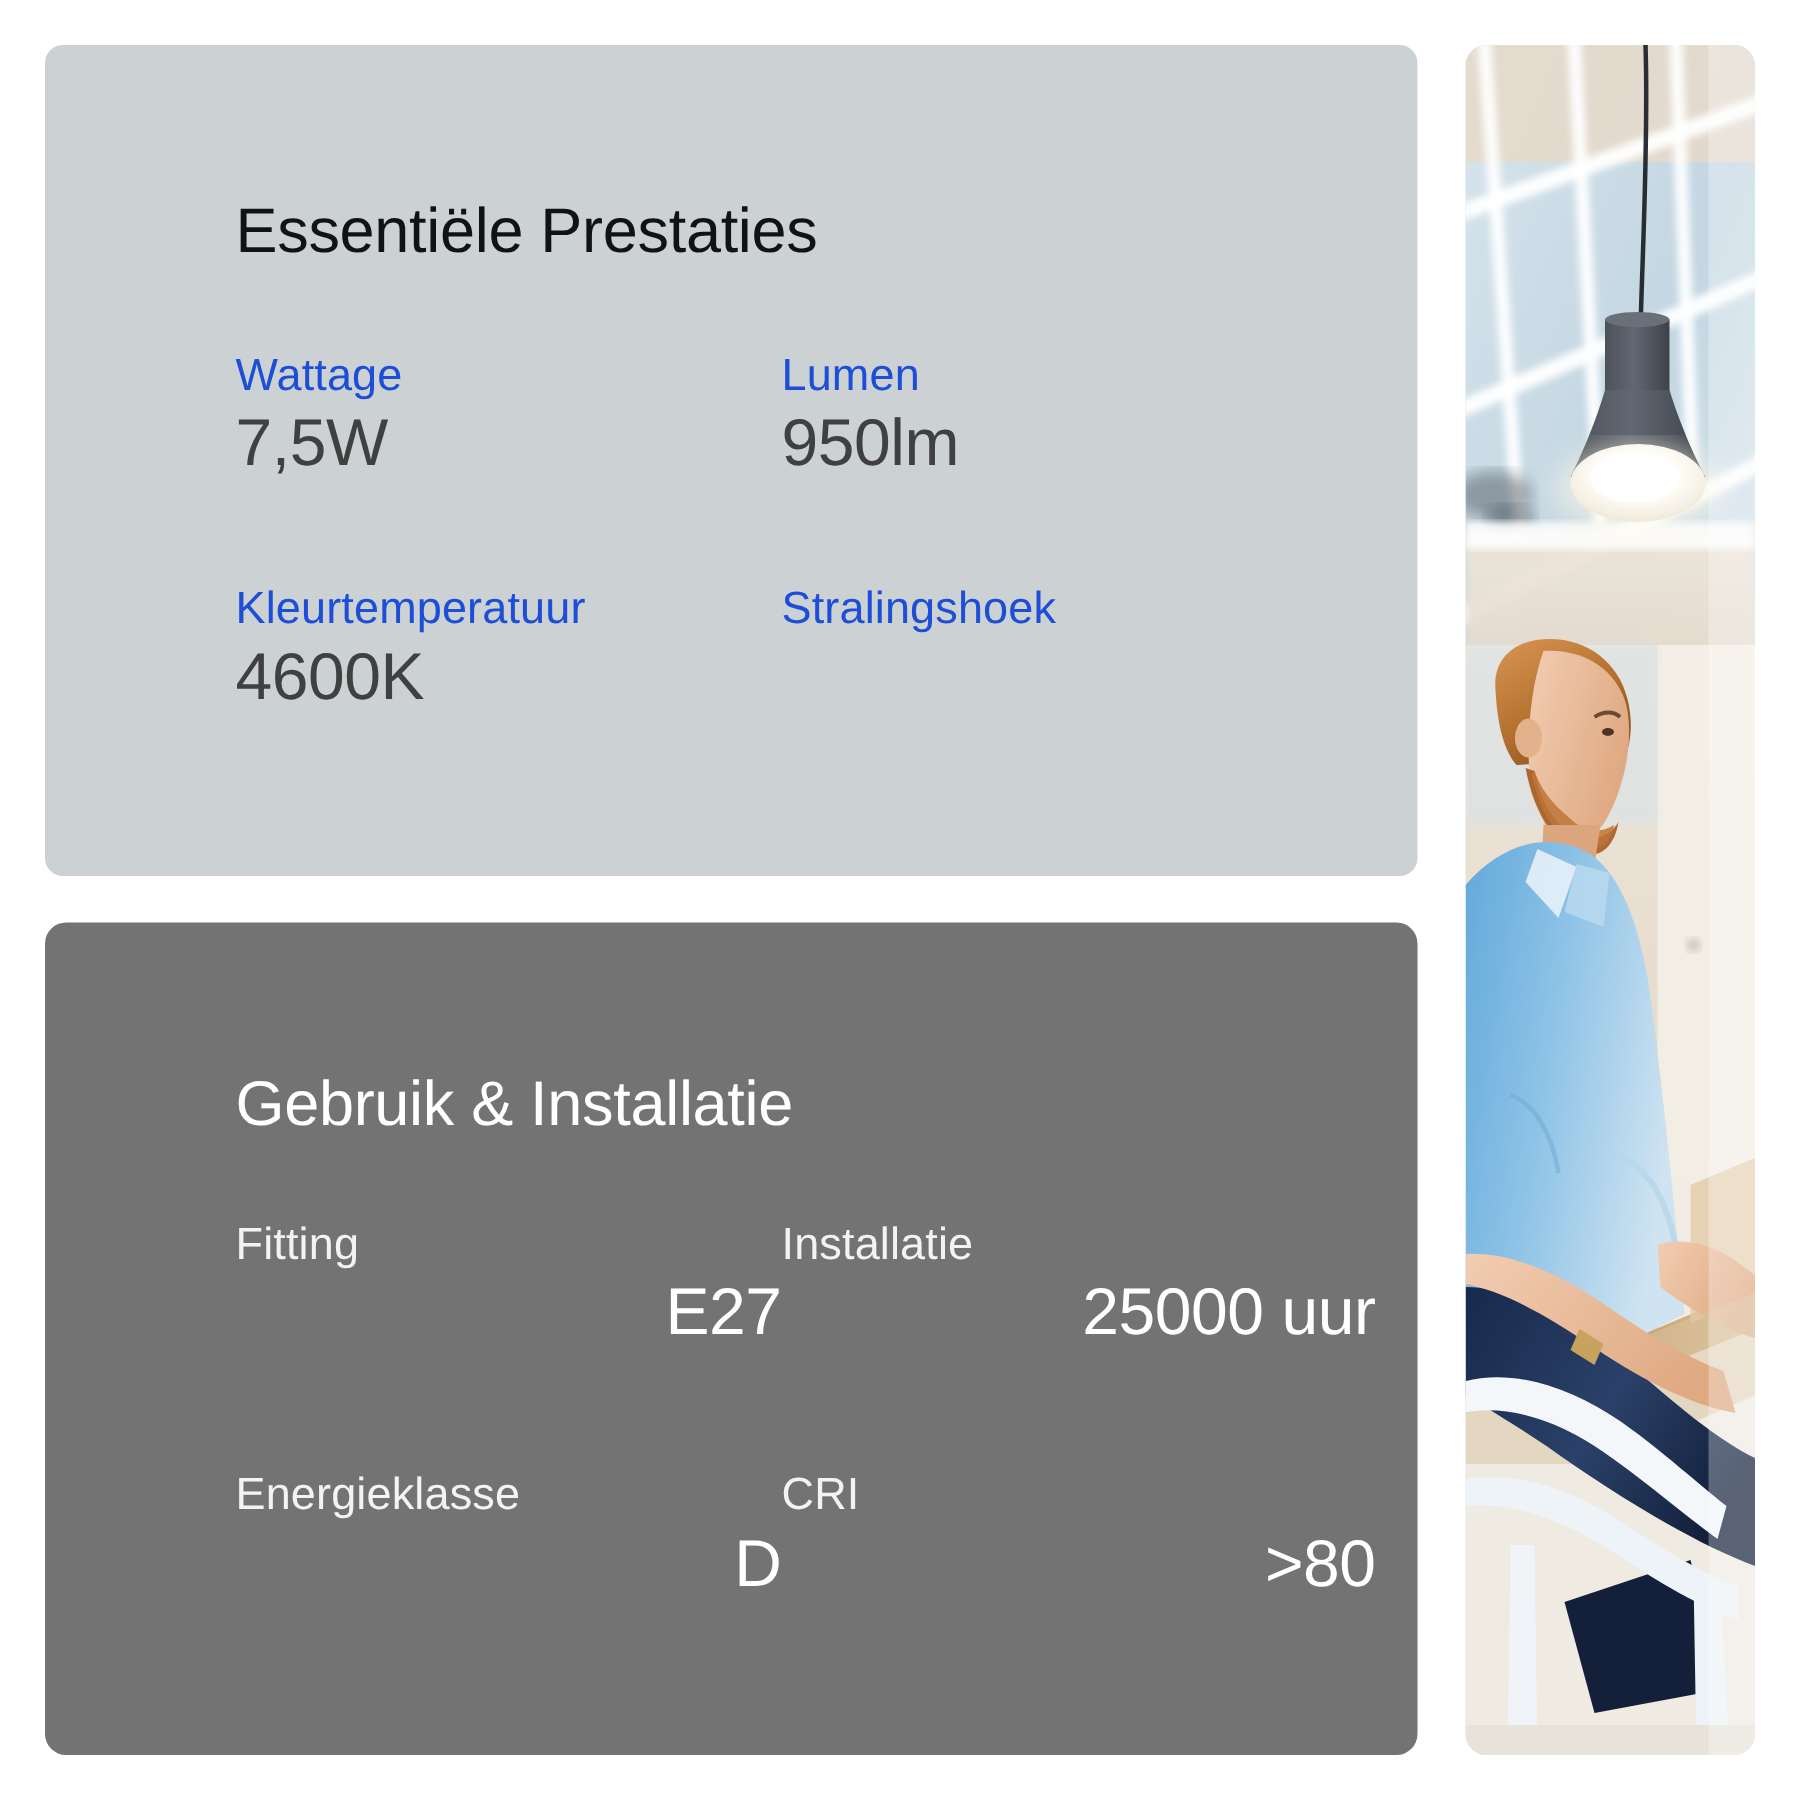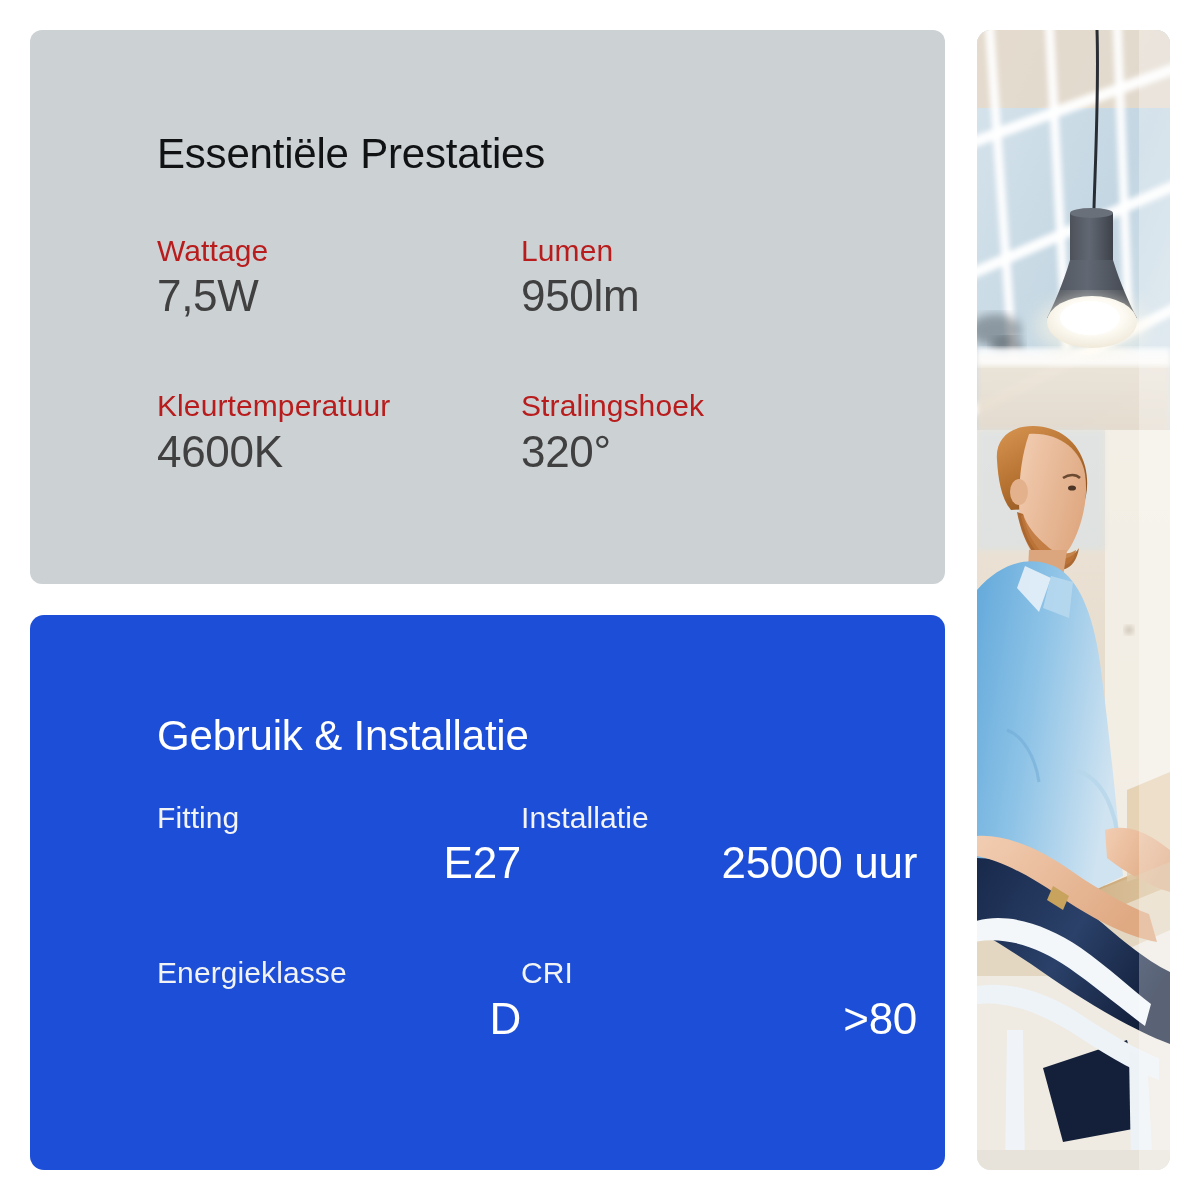--- a/index.html
+++ b/index.html
@@ -38,21 +38,21 @@
   }
 
   .card--light {
     background: #ccd1d4;
     height: 554px;
     flex: none;
     border-radius: 12px;
   }
 
   .card--dark {
-    background: #1d4ed8;
+    background: #737373;
     height: 555px;
     flex: none;
     margin-top: 31px;
   }
 
   .card-title {
     font-size: 42px;
     font-weight: 400;
     letter-spacing: -0.2px;
     line-height: 1;
@@ -101,24 +101,24 @@
   .spec-value {
     font-size: 44px;
     font-weight: 400;
     line-height: 1.18;
     letter-spacing: -0.3px;
     white-space: nowrap;
     display: block;
     margin-top: 2px;
   }
 
-  .card--light .spec-label { color: #b91c1c; }
+  .card--light .spec-label { color: #1d4ed8; }
   .card--light .spec-value { color: #404040; }
 
-  .card--dark .spec-label { color: #f2f3f4; }
+  .card--dark .spec-label { color: #f2f3f4; margin-top: 12px; }
   .card--dark .spec-value { color: #ffffff; text-align: right; }
 
   
   .photo-panel {
     position: absolute;
     left: 977px;
     top: 30px;
     width: 193px;
     height: 1140px;
     border-radius: 14px;
@@ -146,21 +146,20 @@
         <div class="spec-cell">
           <span class="spec-label">Lumen</span>
           <span class="spec-value">950lm</span>
         </div>
         <div class="spec-cell">
           <span class="spec-label">Kleurtemperatuur</span>
           <span class="spec-value">4600K</span>
         </div>
         <div class="spec-cell">
           <span class="spec-label">Stralingshoek</span>
-          <span class="spec-value">320°</span>
         </div>
       </div>
     </section>
 
     <section class="card card--dark">
       <h2 class="card-title">Gebruik &amp; Installatie</h2>
 
       <div class="spec-grid">
         <div class="spec-cell">
           <span class="spec-label">Fitting</span>

